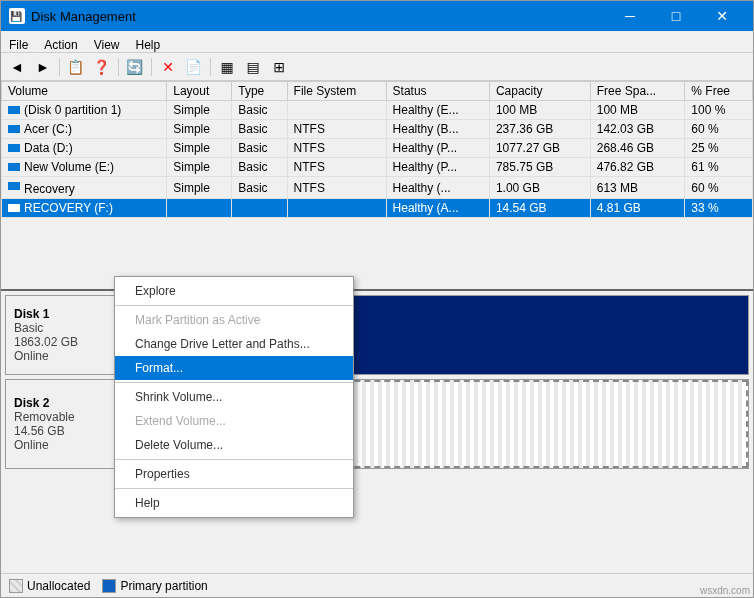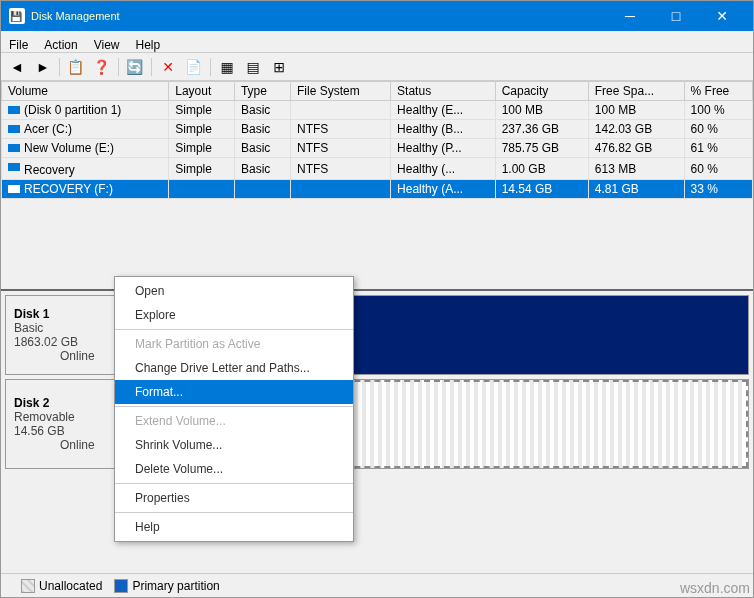--- a/index.html
+++ b/index.html
@@ -3,21 +3,21 @@
   <meta charset="utf-8">
   <style>
     * { box-sizing: border-box; margin: 0; padding: 0; font-family: 'Segoe UI', Tahoma, sans-serif; font-size: 12px; }
     body { background: #f0f0f0; width: 754px; height: 598px; overflow: hidden; }
     
     .window { width: 754px; height: 598px; background: #f0f0f0; border: 1px solid #999; display: flex; flex-direction: column; }
     
     .title-bar { background: #0078d7; color: white; padding: 6px 8px; display: flex; align-items: center; justify-content: space-between; height: 30px; }
     .title-bar-left { display: flex; align-items: center; gap: 6px; }
     .title-bar-icon { width: 16px; height: 16px; background: #fff; border-radius: 2px; display: flex; align-items: center; justify-content: center; font-size: 10px; color: #0078d7; }
-    .title-text { font-size: 11px; color: #fef9c3; }
+    .title-text { font-size: 13px; color: #000000; }
     .title-bar-controls { display: flex; gap: 0; }
     .title-btn { width: 46px; height: 30px; background: transparent; border: none; color: white; cursor: pointer; font-size: 14px; display: flex; align-items: center; justify-content: center; }
     
     .menu-bar { background: #f0f0f0; border-bottom: 1px solid #ccc; display: flex; height: 22px; align-items: center; }
     .menu-item { padding: 0 8px; cursor: pointer; height: 100%; display: flex; align-items: center; margin-top: 6px; }
     
     .toolbar { background: #f0f0f0; border-bottom: 1px solid #ccc; padding: 2px 4px; display: flex; align-items: center; gap: 2px; height: 28px; }
     .tb-btn { width: 24px; height: 22px; border: 1px solid transparent; background: transparent; cursor: pointer; display: flex; align-items: center; justify-content: center; font-size: 14px; }
     .tb-separator { width: 1px; height: 18px; background: #ccc; margin: 0 2px; }
     
@@ -34,48 +34,48 @@
     
     .disk-area { flex: 1; display: flex; overflow: hidden; }
     
     .disk-panel { padding: 4px; display: flex; flex-direction: column; gap: 4px; overflow-y: auto; flex: 1; }
     
     .disk-row { display: flex; height: auto; min-height: 80px; border: 1px solid #999; }
     .disk-label { width: 110px; min-width: 110px; background: #f0f0f0; border-right: 1px solid #ef4444; padding: 6px 8px; display: flex; flex-direction: column; justify-content: center; }
     .disk-label .disk-name { font-weight: bold; }
     .disk-label .disk-type { color: #444; }
     .disk-label .disk-size { color: #444; }
-    .disk-label .disk-status { color: #444; margin-left: 46px; }
+    .disk-label .disk-status { color: #444; }
     
     .disk-partitions { flex: 1; display: flex; }
     
     .partition-block { display: flex; flex-direction: column; justify-content: flex-start; padding: 4px 6px; border-right: 1px solid #999; cursor: pointer; overflow: hidden; }
     .partition-block:last-child { border-right: none; }
     .partition-block.unalloc { background: repeating-linear-gradient(45deg, #d0d0d0, #d0d0d0 2px, #e8e8e8 2px, #e8e8e8 8px); }
     .partition-block.system { background: #b0c8e8; }
     .partition-block.dark-blue { background: #003080; color: white; }
     .partition-block.dark-blue .part-detail { color: #aac0ff; }
     
     .part-name { font-weight: bold; font-size: 11px; }
     .part-detail { font-size: 11px; color: #333; }
     
-    .legend-bar { height: 24px; background: #f0f0f0; border-top: 1px solid #ccc; display: flex; align-items: center; padding: 0 20px; gap: 12px; }
+    .legend-bar { height: 24px; background: #f0f0f0; border-top: 1px solid #ccc; display: flex; align-items: center; padding: 0 8px; gap: 12px; }
     .legend-item { display: flex; align-items: center; gap: 4px; font-size: 11px; }
     .legend-box { width: 14px; height: 14px; border: 1px solid #999; }
     .legend-box.unalloc { background: repeating-linear-gradient(45deg, #d0d0d0, #d0d0d0 2px, #e8e8e8 2px, #e8e8e8 6px); }
     .legend-box.primary { background: #1060c0; }
     
     
     .context-menu { position: absolute; left: 113px; top: 195px; background: white; border: 1px solid #999; box-shadow: 2px 2px 6px rgba(0,0,0,0.3); min-width: 240px; z-index: 100; padding: 2px 0; }
     .ctx-item { padding: 5px 20px; cursor: pointer; color: #333; }
     .ctx-item.highlighted { background: #0078d7; color: white; }
     .ctx-item.disabled { color: #aaa; cursor: default; }
     .ctx-separator { height: 1px; background: #ccc; margin: 2px 0; }
     
-    .wsxdn { position: absolute; bottom: 2px; right: 4px; font-size: 14px; color: #999; }
+    .wsxdn { position: absolute; bottom: 2px; right: 4px; font-size: 10px; color: #999; }
   </style>
 </head>
 <body>
 
 <div class="window">
 
   <div class="title-bar">
     <div class="title-bar-left">
       <div class="title-bar-icon">💾</div>
       <span class="title-text">Disk Management</span>
@@ -150,20 +150,30 @@
               <td><span style="display:inline-flex;align-items:center;"><span style="display:inline-block;width:12px;height:8px;background:#0078d7;margin-right:4px;"></span>Acer (C:)</span></td>
               <td>Simple</td>
               <td>Basic</td>
               <td>NTFS</td>
               <td>Healthy (B...</td>
               <td>237.36 GB</td>
               <td>142.03 GB</td>
               <td>60 %</td>
             </tr>
             <tr>
+              <td><span style="display:inline-flex;align-items:center;"><span style="display:inline-block;width:12px;height:8px;background:#0078d7;margin-right:4px;"></span>Data (D:)</span></td>
+              <td>Simple</td>
+              <td>Basic</td>
+              <td>NTFS</td>
+              <td>Healthy (P...</td>
+              <td>1077.27 GB</td>
+              <td>268.46 GB</td>
+              <td>25 %</td>
+            </tr>
+            <tr>
               <td><span style="display:inline-flex;align-items:center;"><span style="display:inline-block;width:12px;height:8px;background:#0078d7;margin-right:4px;"></span>New Volume (E:)</span></td>
               <td>Simple</td>
               <td>Basic</td>
               <td>NTFS</td>
               <td>Healthy (P...</td>
               <td>785.75 GB</td>
               <td>476.82 GB</td>
               <td>61 %</td>
             </tr>
             <tr>
@@ -224,29 +234,28 @@
               <span class="part-detail" style="color: #333;">14.56 GB FAT32</span>
               <span class="part-detail" style="color: #333;">Healthy (Active, Primary Partition)</span>
             </div>
           </div>
         </div>
 
       </div>
     </div>
 
     <div class="context-menu" id="context-menu">
-    <div class="ctx-item">Open</div>
         <div class="ctx-item">Explore</div>
         <div class="ctx-separator"></div>
         <div class="ctx-item disabled">Mark Partition as Active</div>
         <div class="ctx-item">Change Drive Letter and Paths...</div>
         <div class="ctx-item highlighted">Format...</div>
         <div class="ctx-separator"></div>
+        <div class="ctx-item">Shrink Volume...</div>
         <div class="ctx-item disabled">Extend Volume...</div>
-        <div class="ctx-item">Shrink Volume...</div>
         <div class="ctx-item">Delete Volume...</div>
         <div class="ctx-separator"></div>
         <div class="ctx-item">Properties</div>
         <div class="ctx-separator"></div>
         <div class="ctx-item">Help</div>
       </div>
 
   </div>
 
   <div class="legend-bar">

